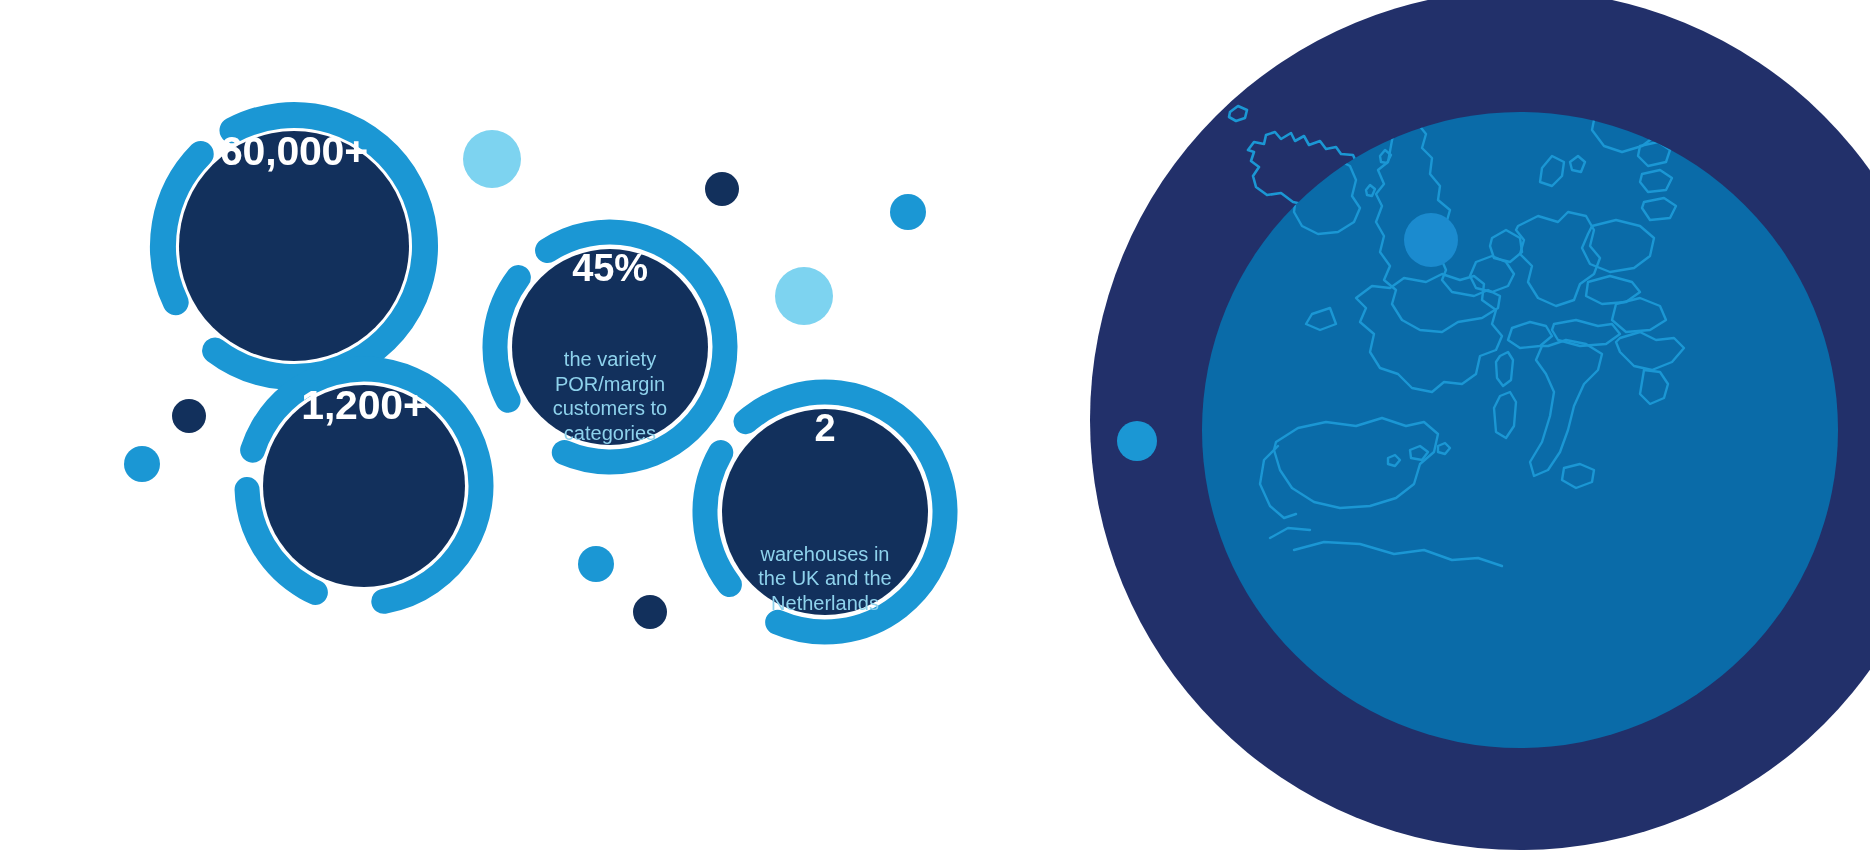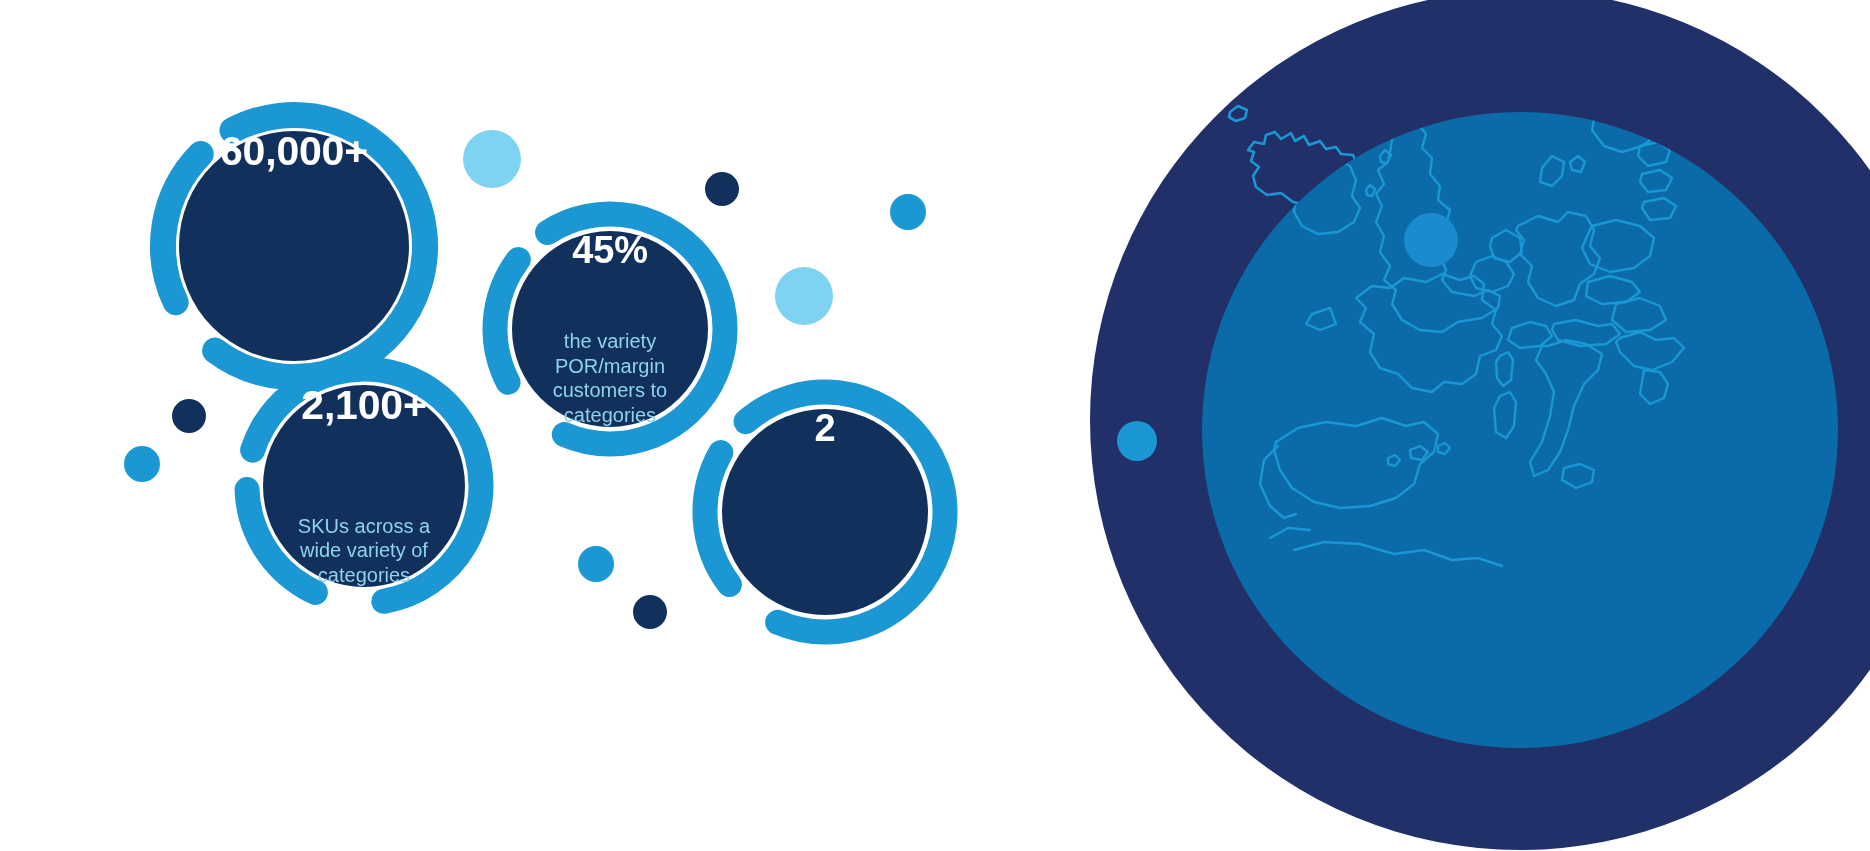--- a/index.html
+++ b/index.html
@@ -64,39 +64,39 @@
     <div class="disc" style="left:31px;top:31px;width:230px;height:230px;background:#12305c;padding:0 18px;">
       <div class="num">60,000+</div>
     </div>
   </div>
 
   <div class="stat" id="c-skus" style="left:233px;top:355px;width:262px;height:262px;">
     <svg width="262" height="262" viewBox="0 0 262 262">
       <circle cx="131" cy="131" r="117" fill="none" stroke="#1b97d4" stroke-width="25" stroke-linecap="round" stroke-dasharray="470 70 130 40" transform="rotate(-150 131 131)"></circle>
     </svg>
     <div class="disc" style="left:30px;top:30px;width:202px;height:202px;background:#12305c;padding:0 16px;">
-      <div class="num">2,100+</div>
-      <div class="cap">
-        <div>SKUs across a</div>
-        <div>wide variety of</div>
-        <div>categories</div>
-      </div>
+      <div class="num">1,200+</div>
     </div>
   </div>
 
   <div class="stat" id="c-ware" style="left:690px;top:377px;width:270px;height:270px;">
     <svg width="270" height="270" viewBox="0 0 270 270">
       <circle cx="135" cy="135" r="120" fill="none" stroke="#1b97d4" stroke-width="25" stroke-linecap="round" stroke-dasharray="505 62 140 40" transform="rotate(-128 135 135)"></circle>
     </svg>
     <div class="disc" style="left:32px;top:32px;width:206px;height:206px;background:#12305c;padding:0 16px;">
       <div class="num">2</div>
-    </div>
-  </div>
-
-  <div class="stat" id="c-margin" style="left:481px;top:200px;width:258px;height:258px;">
+      <div class="cap">
+        <div>warehouses in</div>
+        <div>the UK and the</div>
+        <div>Netherlands</div>
+      </div>
+    </div>
+  </div>
+
+  <div class="stat" id="c-margin" style="left:481px;top:218px;width:258px;height:258px;">
     <svg width="258" height="258" viewBox="0 0 258 258">
       <circle cx="129" cy="129" r="115" fill="none" stroke="#1b97d4" stroke-width="25" stroke-linecap="round" stroke-dasharray="452 78 130 40" transform="rotate(-112 129 129)"></circle>
     </svg>
     <div class="disc" style="left:31px;top:31px;width:196px;height:196px;background:#12305c;padding:0 14px;">
       <div class="num">45%</div>
       <div class="cap">
         <div>the variety</div>
         <div>POR/margin</div>
         <div>customers to</div>
         <div>categories</div>

